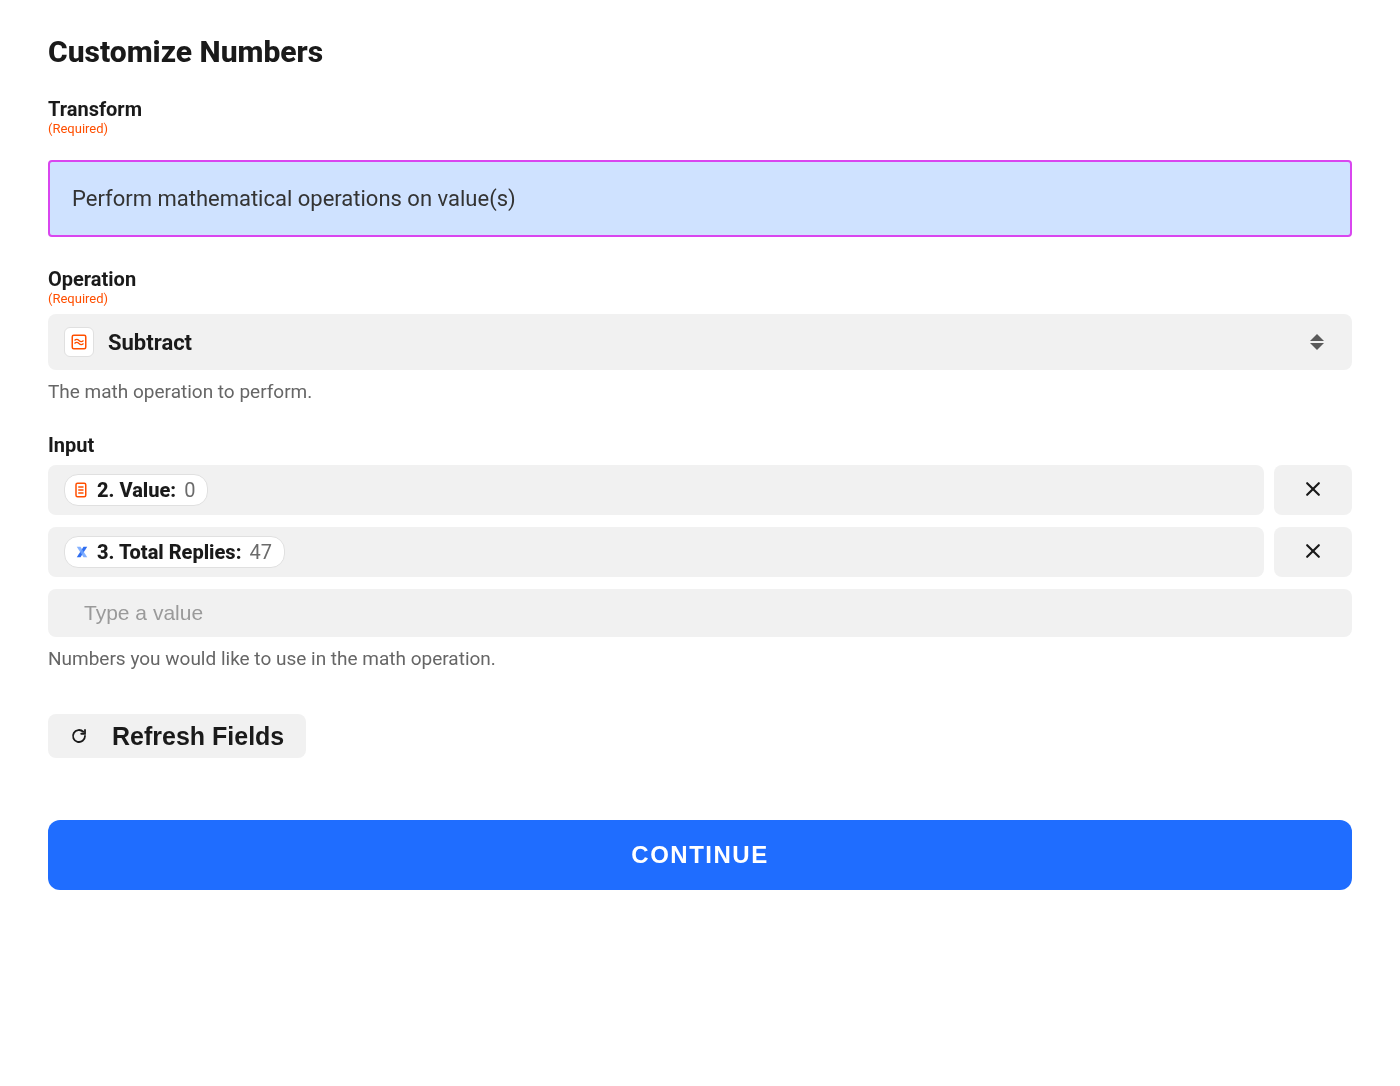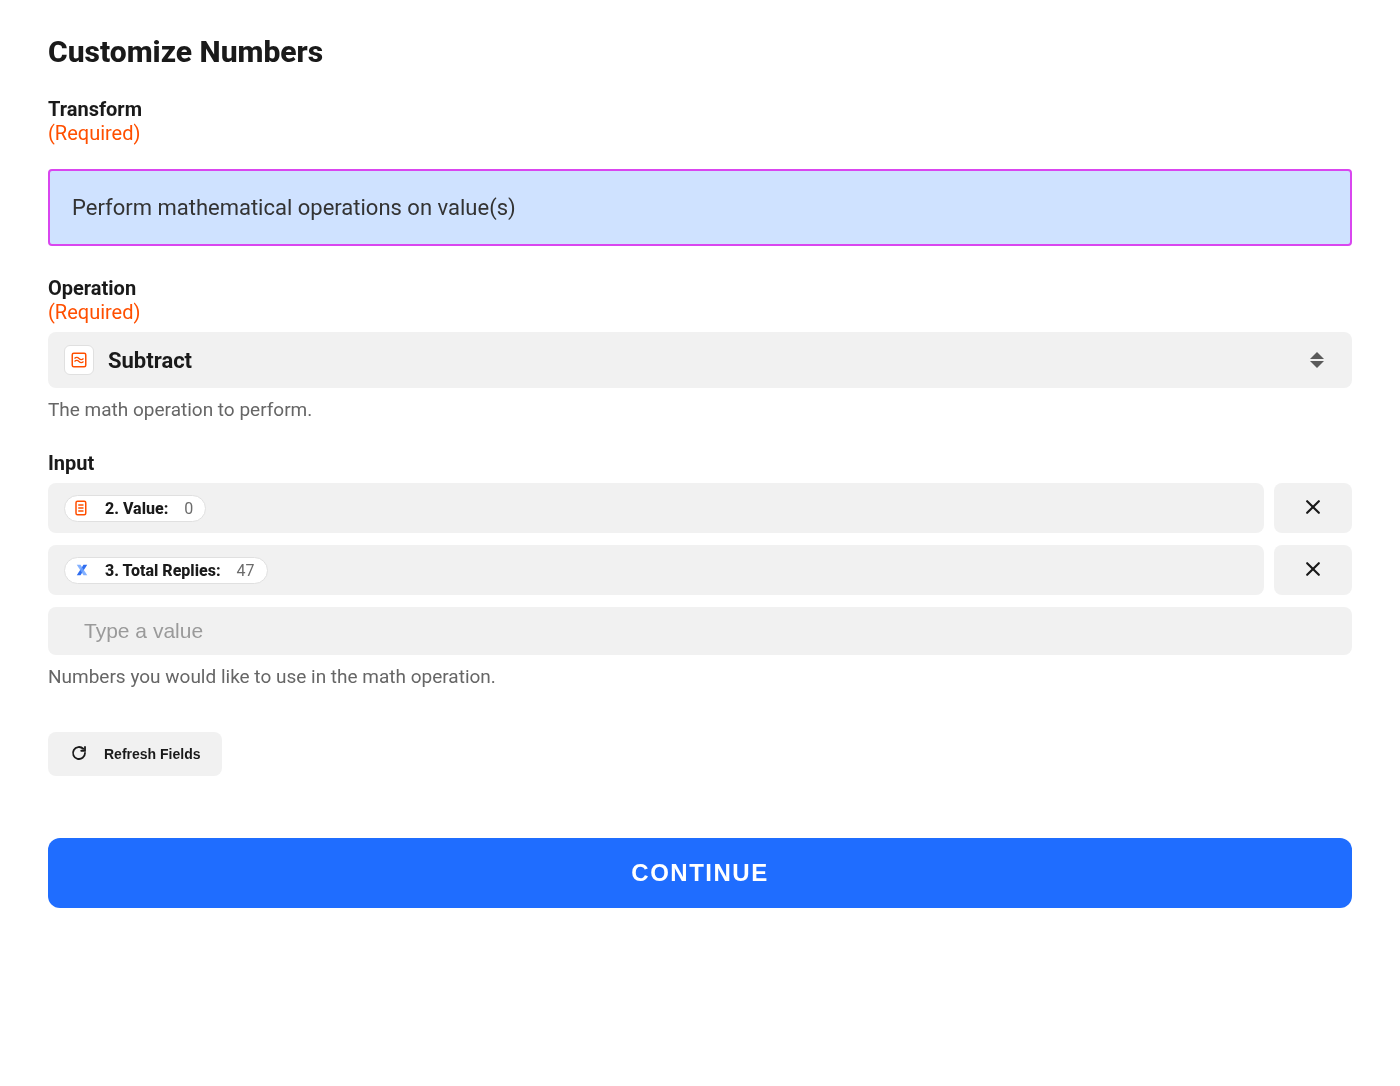--- a/index.html
+++ b/index.html
@@ -22,21 +22,21 @@
     align-items: baseline;
     margin-bottom: 8px;
     flex-direction: column;
   }
   .label {
     font-size: 20px;
     font-weight: 700;
     color: #1a1a1a;
   }
   .required {
-    font-size: 20px;
+    font-size: 13px;
     color: #ff4f00;
   }
 
   .select-box {
     background: #f1f1f1;
     border-radius: 8px;
     height: 56px;
     display: flex;
     align-items: center;
     padding: 0 16px;
@@ -115,22 +115,22 @@
     align-items: center;
     padding: 0 16px;
   }
   .pill {
     background: #fff;
     border: 1px solid #e0e0e0;
     border-radius: 14px;
     display: inline-flex;
     align-items: center;
     padding: 3px 12px 3px 8px;
-    font-size: 16px;
-    gap: 14px;
+    font-size: 20px;
+    gap: 6px;
   }
   .pill .pill-icon-wrap {
     width: 18px; height: 18px;
     display: flex; align-items: center; justify-content: center;
   }
   .pill-label { font-weight: 800; color: #1a1a1a; }
   .pill-value { font-weight: 400; color: #6b6b6b; margin-left: 2px; }
 
   .remove-btn {
     width: 78px;
@@ -165,22 +165,22 @@
 
   .refresh-btn {
     margin-top: 44px;
     background: #f1f1f1;
     border: none;
     border-radius: 8px;
     height: 44px;
     padding: 0 22px;
     display: inline-flex;
     align-items: center;
-    gap: 16px;
-    font-size: 14px;
+    gap: 24px;
+    font-size: 25px;
     font-weight: 700;
     cursor: pointer;
     color: #1a1a1a;
   }
   .refresh-btn svg { width: 18px; height: 18px; }
 
   .continue-btn {
     margin-top: 62px;
     width: 100%;
     height: 70px;

